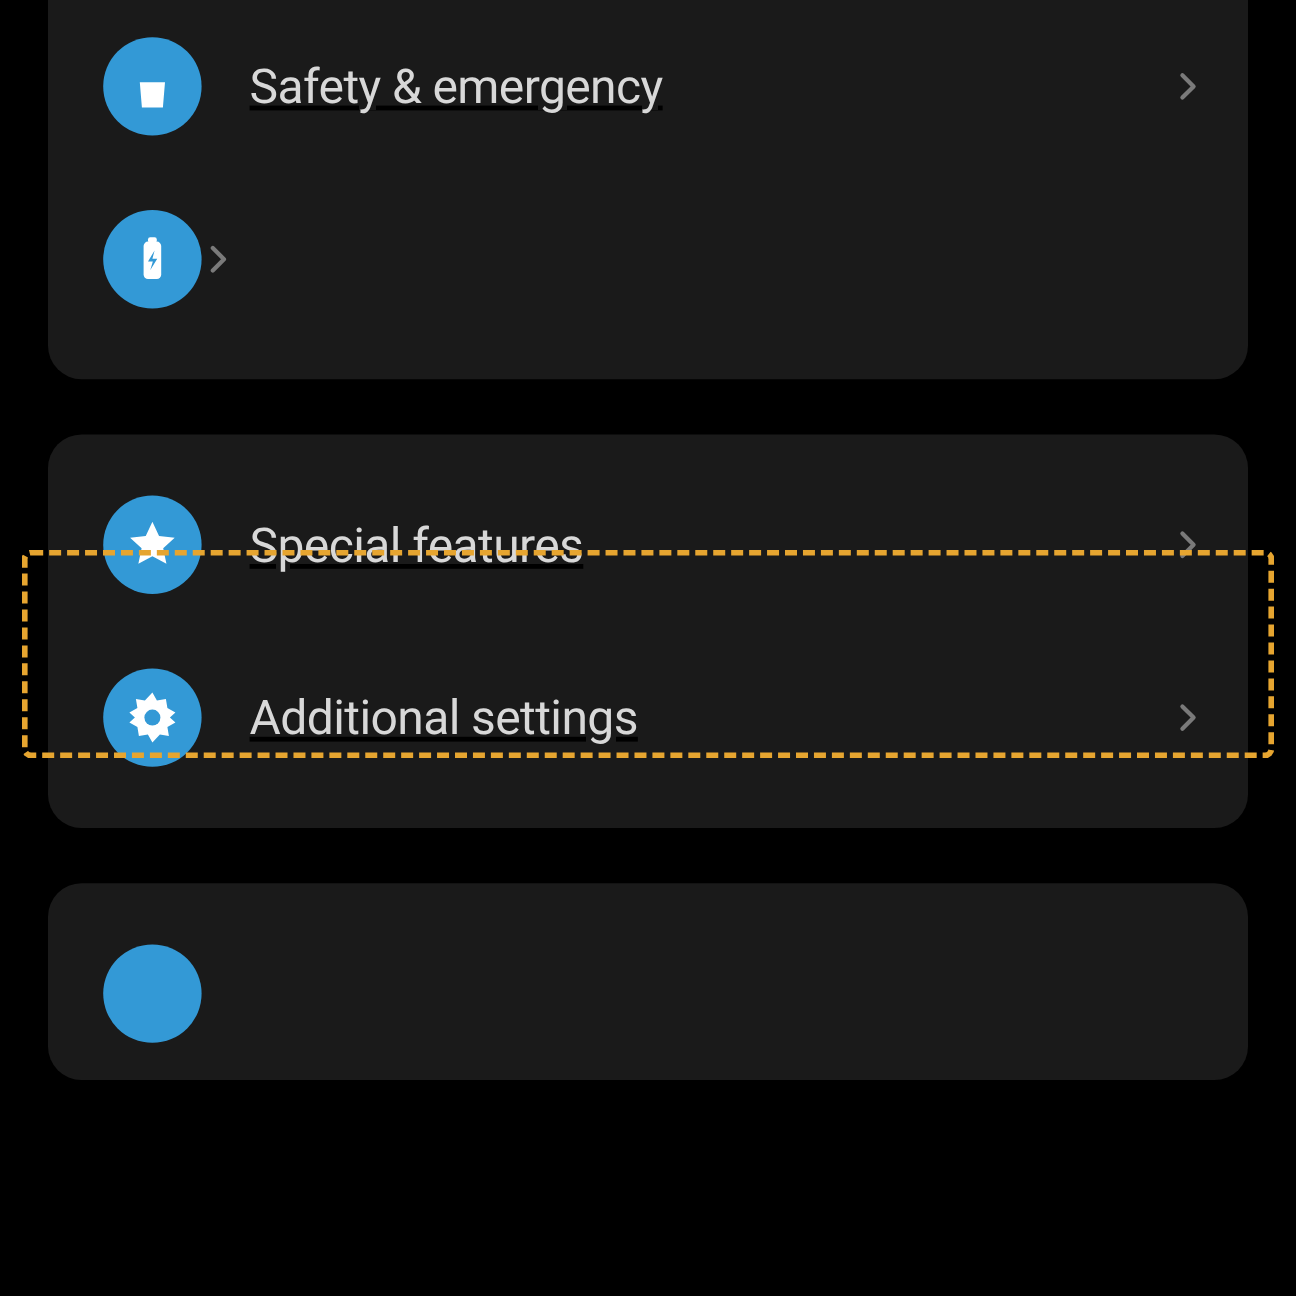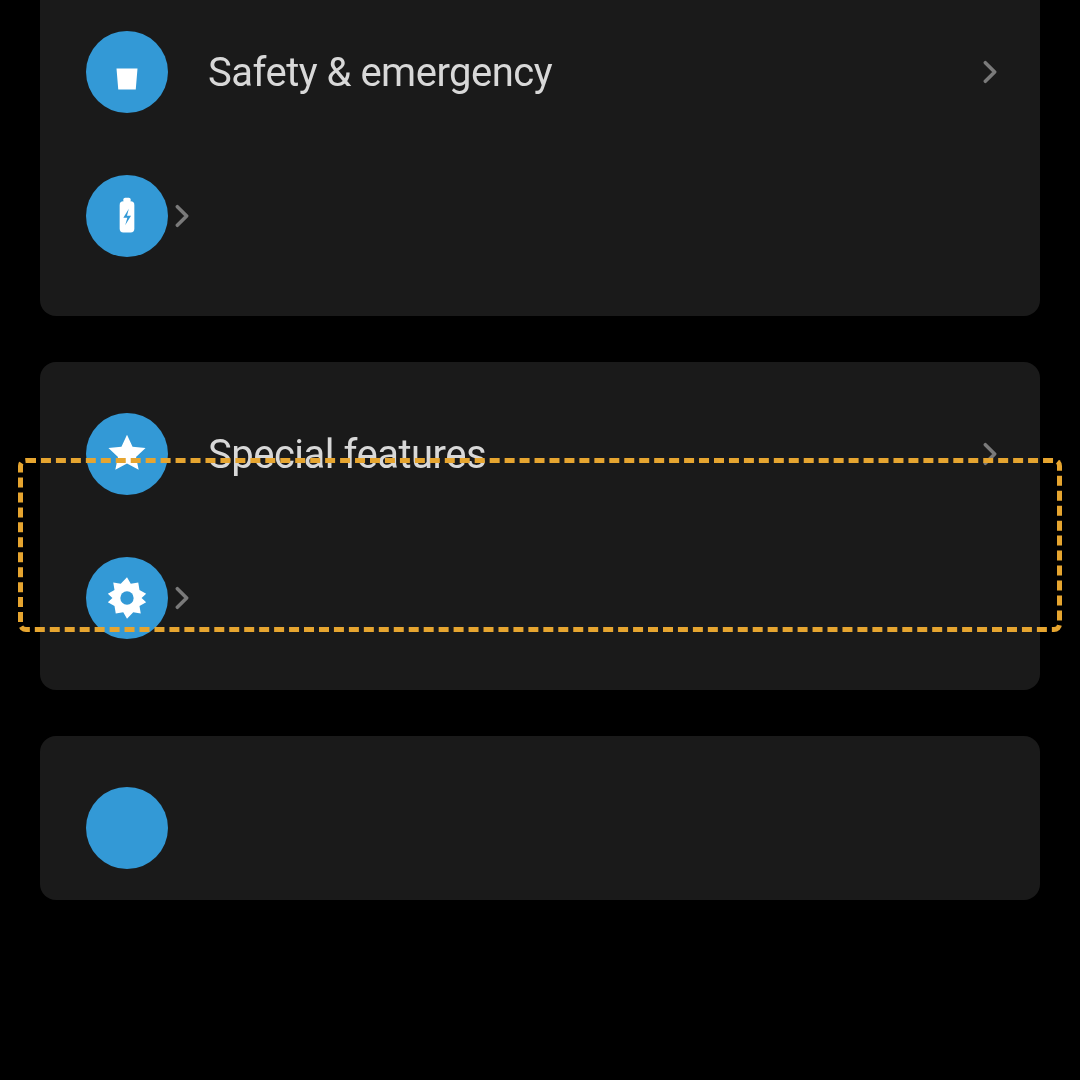--- a/index.html
+++ b/index.html
@@ -12,37 +12,38 @@
   }
   .screen {
     position: relative;
     width: 1080px;
     height: 1080px;
     background: #000;
     padding-top: 0;
   }
   .card {
     background: #1a1a1a;
-    border-radius: 16px;
+    border-radius: 28px;
     margin: 0 40px;
     overflow: hidden;
   }
   .card + .card { margin-top: 46px; }
   .card.first {
     border-top-left-radius: 0;
     border-top-right-radius: 0;
     margin-top: -100px;
     padding-top: 100px;
   }
   .row {
     display: flex;
     align-items: center;
     height: 144px;
     padding: 0 36px 0 46px;
     cursor: pointer;
+    text-decoration: underline;
   }
   .iconwrap {
     width: 82px;
     height: 82px;
     border-radius: 50%;
     background: #3399d6;
     display: flex;
     align-items: center;
     justify-content: center;
     flex: 0 0 82px;
@@ -122,20 +123,21 @@
           </svg>
       </div>
     </div>
     <div class="row">
       <div class="iconwrap">
         <svg width="50" height="50" viewBox="0 0 24 24" fill="#fff">
           <path d="M12 2l1.8 3.2 3.6-.6.6 3.6L21.2 10l-2.2 2 2.2 2-3.2 1.8.6 3.6-3.6-.6L12 22l-1.8-3.2-3.6.6-.6-3.6L2.8 14l2.2-2-2.2-2 3.2-1.8-.6-3.6 3.6.6z"></path>
           <circle cx="12" cy="12" r="3.2" fill="#3399d6"></circle>
         </svg>
       </div>
+      <div class="label">Additional settings</div>
       <div class="chev">
         <svg viewBox="0 0 24 24" fill="none" stroke="#fff" stroke-width="3" stroke-linecap="round" stroke-linejoin="round">
             <polyline points="8 4 16 12 8 20"></polyline>
           </svg>
       </div>
     </div>
     <div style="height:20px"></div>
   </div>
 
   <div class="card">

